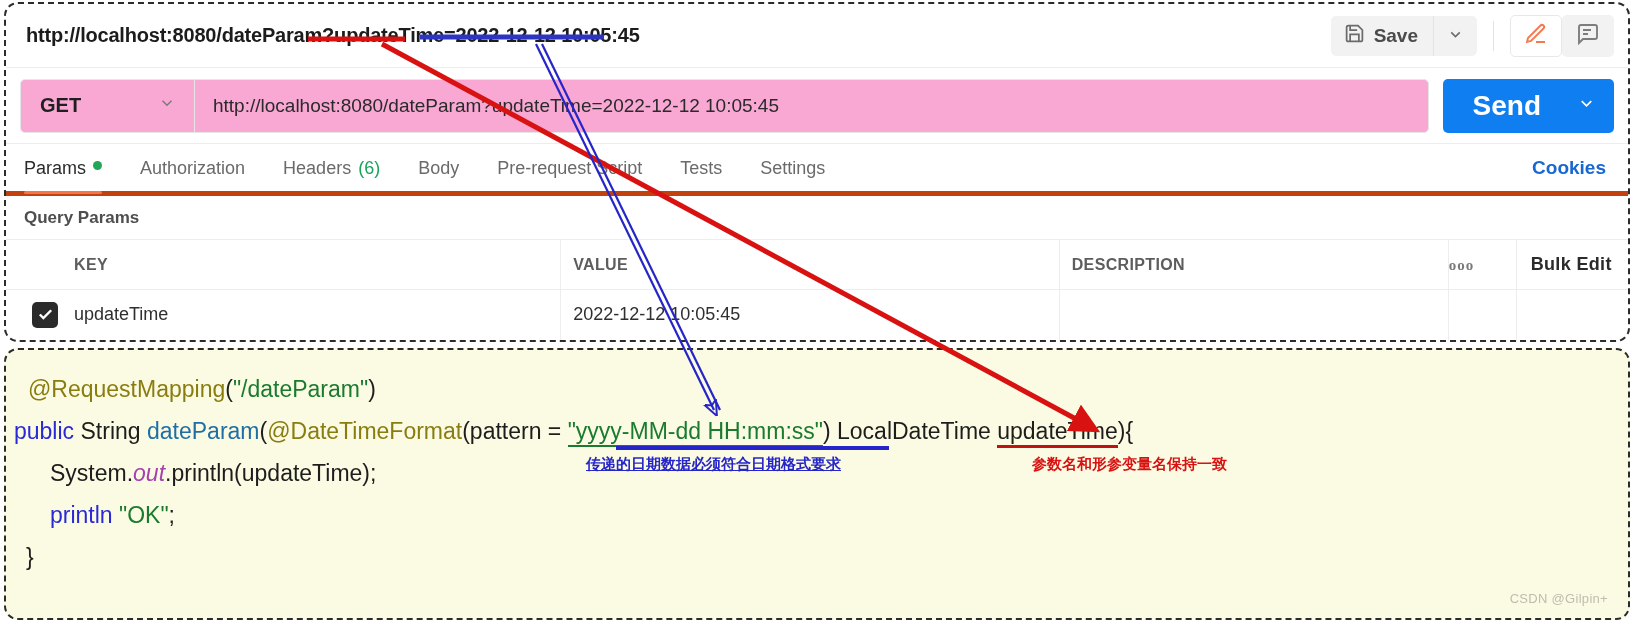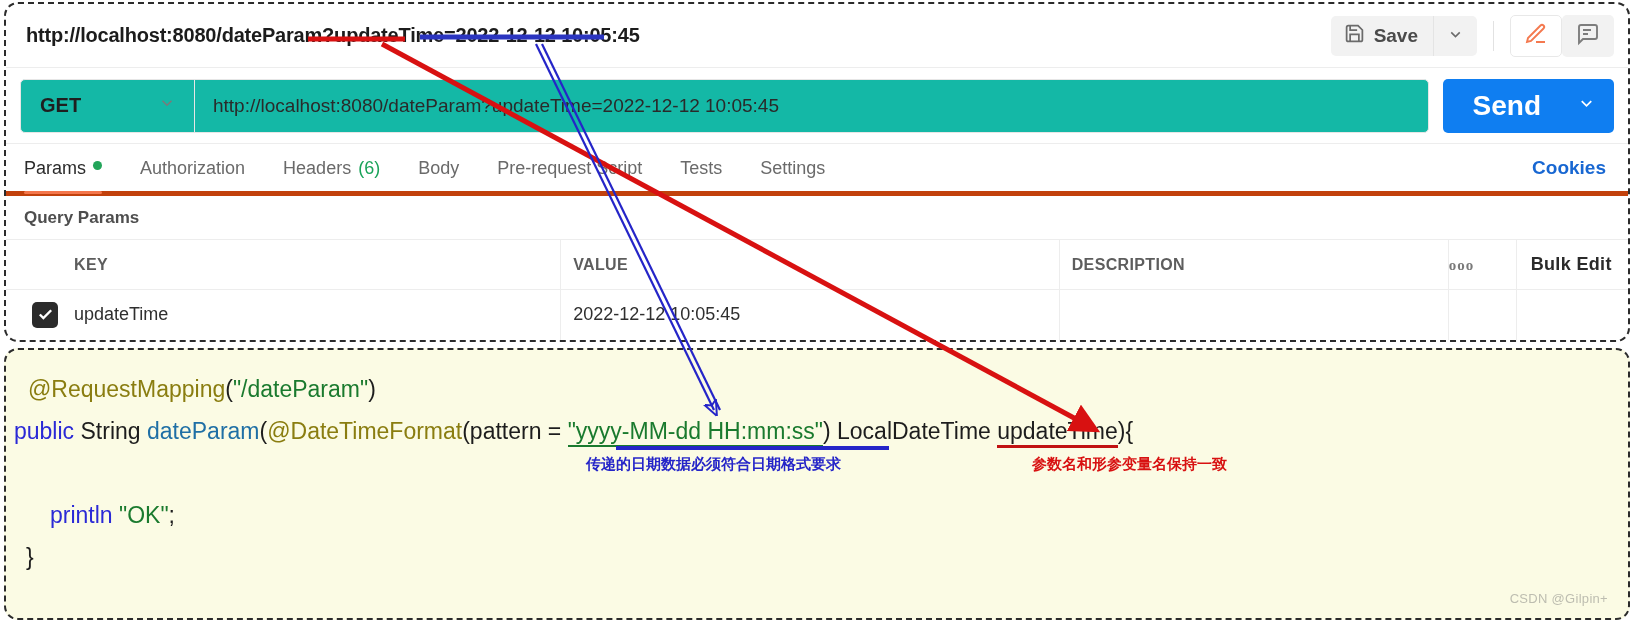--- a/index.html
+++ b/index.html
@@ -82,21 +82,21 @@
     position: relative;
     height: 76px;
     display: flex; align-items: center;
     padding: 0 14px;
     border-bottom: 1px solid #ededed;
   }
   .method-url {
     display: flex; align-items: stretch;
     flex: 1;
     height: 54px;
-    background: #14b8a6;
+    background: #f9a8d4;
     border: 1px solid #e6e6e6;
     border-radius: 5px;
     overflow: hidden;
     margin-right: 14px;
   }
   .method-sel {
     display: flex; align-items: center; justify-content: space-between;
     width: 174px;
     padding: 0 18px 0 19px;
     font-size: 20px; font-weight: 700; color: #1f1f1f;
@@ -228,21 +228,21 @@
   .pln { color: #1d1d1d; }
   .str.underline-green { border-bottom: 2px solid #1a7a2e; padding-bottom: 1px; }
   .param-underline { border-bottom: 3px solid #c11212; padding-bottom: 1px; }
 
   .note {
     position: absolute;
     font-size: 15px;
     font-weight: 700;
     white-space: nowrap;
   }
-  .note-blue { color: #2525c8; left: 586px; top: 455px; }
+  .note-blue { color: #2525c8; left: 586px; top: 455px; text-decoration: underline; }
   .note-red  { color: #d81111; left: 1032px; top: 455px; }
 
   .watermark {
     position: absolute;
     right: 20px; bottom: 12px;
     font-size: 13px;
     color: #bdbdb0;
     letter-spacing: 0.3px;
   }
 
@@ -397,20 +397,23 @@
   <div class="code-panel">
 
     <div class="code-line cl1">
       <span class="anno">@RequestMapping</span><span class="pln">(</span><span class="str">"/dateParam"</span><span class="pln">)</span>
     </div>
 
     <div class="code-line cl2">
       <span class="kw">public</span><span class="pln"> String </span><span class="mth">dateParam</span><span class="pln">(</span><span class="anno">@DateTimeFormat</span><span class="pln">(pattern = </span><span class="str underline-green">"yyyy-MM-dd HH:mm:ss"</span><span class="pln">) LocalDateTime </span><span class="pln param-underline">updateTime</span><span class="pln">){</span>
     </div>
 
+    <div class="code-line cl3">
+      <span class="pln">System.</span><span class="fld">out</span><span class="pln">.println(updateTime);</span>
+    </div>
 
     <div class="code-line cl4">
       <span class="kw">println </span><span class="str">"OK"</span><span class="pln">;</span>
     </div>
 
     <div class="code-line cl5">
       <span class="pln">}</span>
     </div>
 
     <div class="watermark">CSDN @Gilpin+</div>

